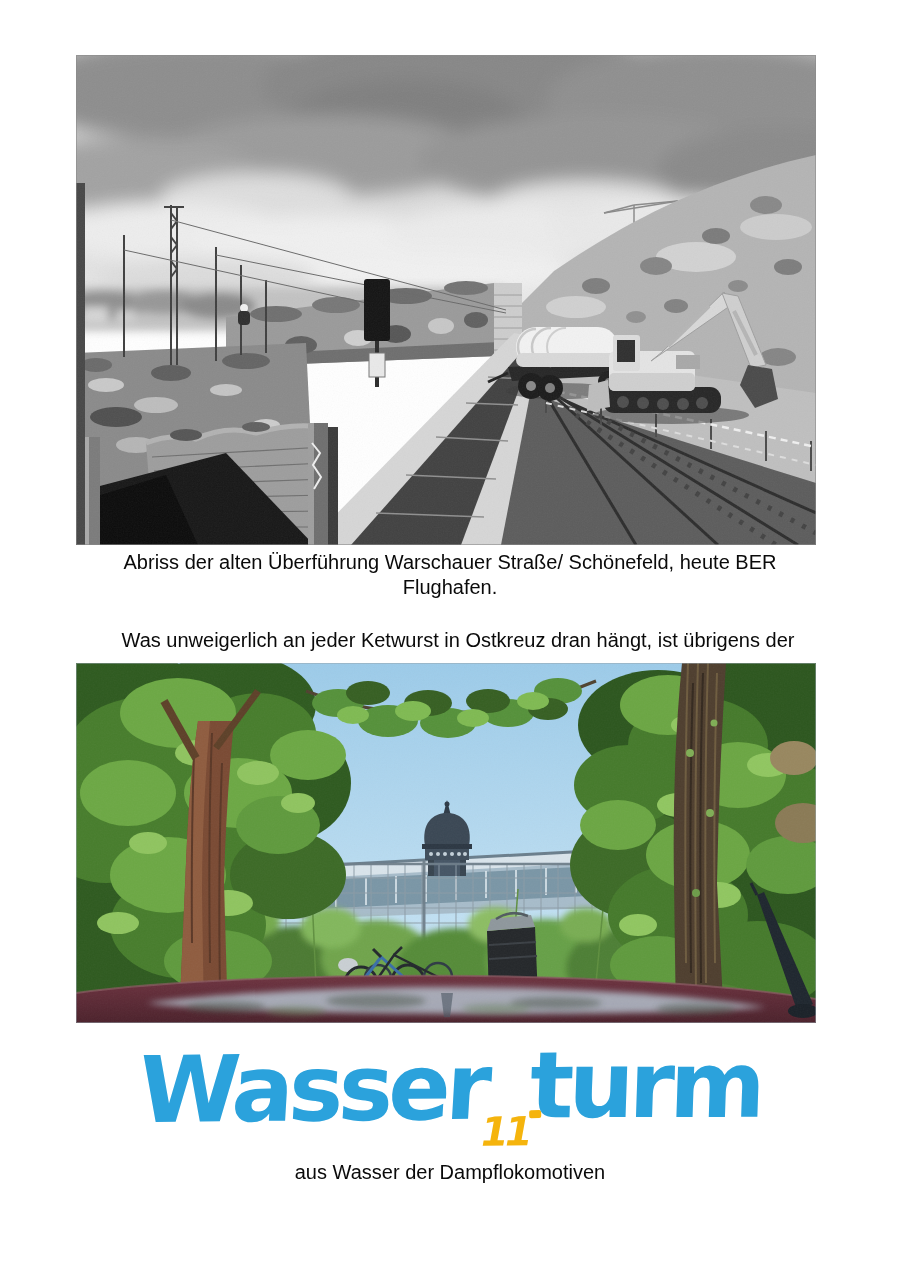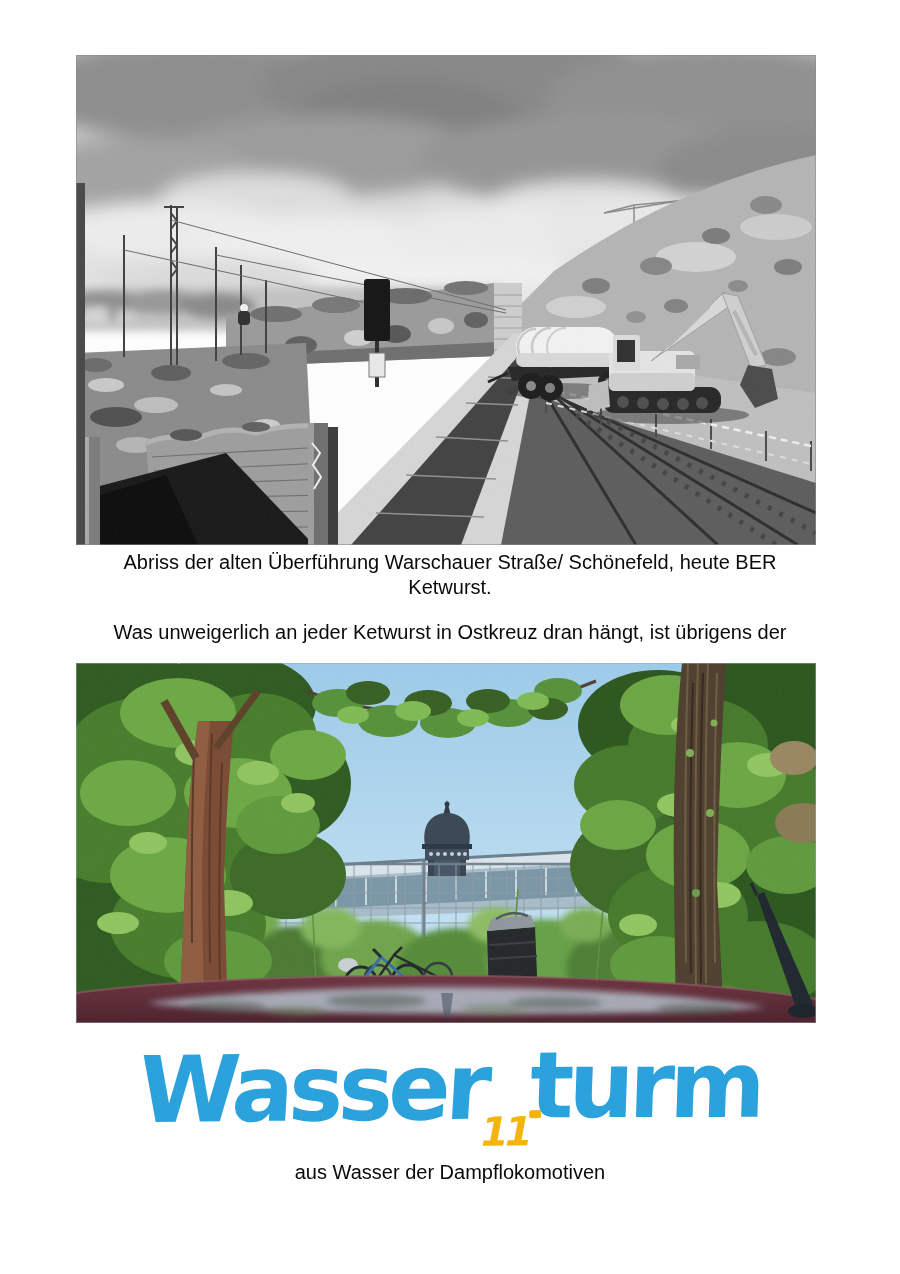--- a/index.html
+++ b/index.html
@@ -6,21 +6,21 @@
   .page{position:relative;width:900px;height:1274px;background:#ffffff;overflow:hidden;
         font-family:"Liberation Sans",sans-serif;color:#000;}
   figure{margin:0;padding:0;}
   .photo{position:absolute;overflow:hidden;}
   .photo svg{display:block;width:100%;height:100%;}
   .photo1{left:76px;top:55px;width:740px;height:490px;}
   .photo2{left:76px;top:663px;width:740px;height:360px;}
   .caption{position:absolute;left:70px;width:760px;text-align:center;
            font-size:20px;line-height:25px;color:#0a0a0a;}
   .caption1{top:550px;}
-  .paragraph{position:absolute;left:50px;top:620px;width:800px;margin:0;text-align:center;
+  .paragraph{position:absolute;left:50px;top:620px;width:800px;margin:8px;text-align:center;
              font-size:20px;line-height:25px;color:#0a0a0a;}
   .logo{position:absolute;left:0;top:1038px;width:900px;text-align:center;white-space:nowrap;
         transform:rotate(-0.6deg);}
   .logo-text{font-family:"DejaVu Sans",sans-serif;font-weight:bold;font-size:92px;line-height:100px;
              color:#2ba2dc;letter-spacing:-5px;display:inline-block;transform:skewX(-4deg);}
   .logo-text.lt2{transform:skewX(-2deg) rotate(0.5deg);}
   .mark-wrap{position:relative;display:inline-block;vertical-align:-27px;margin:0 2px 0 -6px;}
   .logo-mark{font-family:"DejaVu Sans",sans-serif;font-weight:bold;font-size:40px;
              color:#f5b40d;letter-spacing:-4px;font-style:italic;}
   .logo-mark-sup{position:absolute;top:2px;right:-13px;width:12px;height:8px;
@@ -288,21 +288,21 @@
         <path d="M672,310 L696,314 L702,344 L679,353 L664,330 Z" fill="#4a4a4a"></path>
       </g>
 
       <rect x="0" y="0" width="740" height="490" filter="url(#noiseF)" opacity="0.07"></rect>
       <rect x="0.5" y="0.5" width="739" height="489" fill="none" stroke="#8a8a8a" opacity="0.6"></rect>
     </svg>
   </figure>
 
   <div class="caption caption1">
     <div>Abriss der alten Überführung Warschauer Straße/ Schönefeld, heute BER</div>
-    <div>Ketwurst.</div>
+    <div>Flughafen.</div>
   </div>
 
   <p class="paragraph">Was unweigerlich an jeder Ketwurst in Ostkreuz dran hängt, ist übrigens der</p>
 
   <figure class="photo photo2">
     <svg viewBox="0 0 740 360" preserveAspectRatio="none">
       <defs>
         <linearGradient id="skyG2" x1="0" y1="0" x2="0" y2="1">
           <stop offset="0" stop-color="#9ccbe9"></stop>
             <stop offset="1" stop-color="#cfe8f6"></stop>

